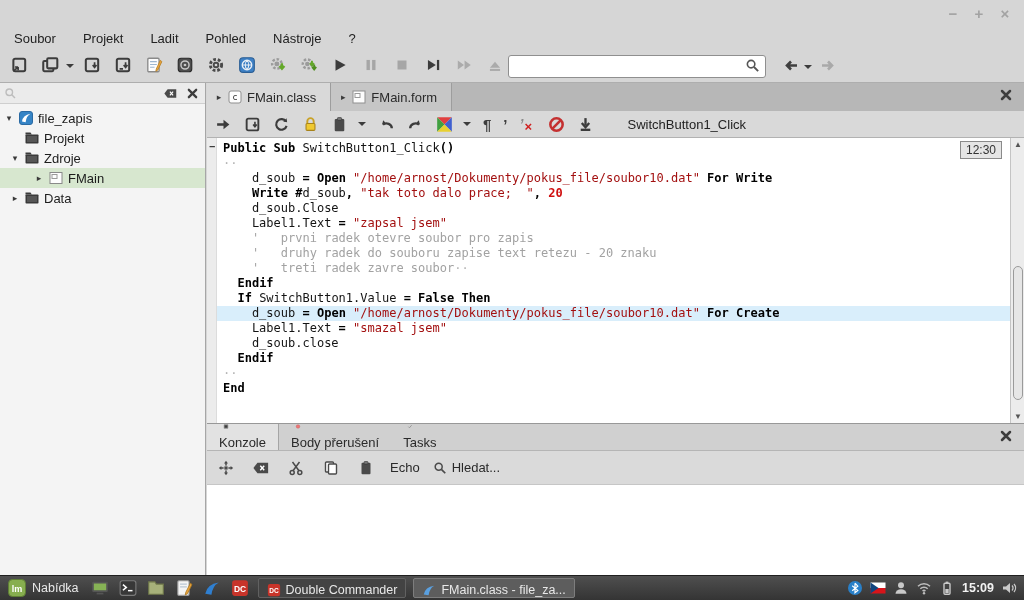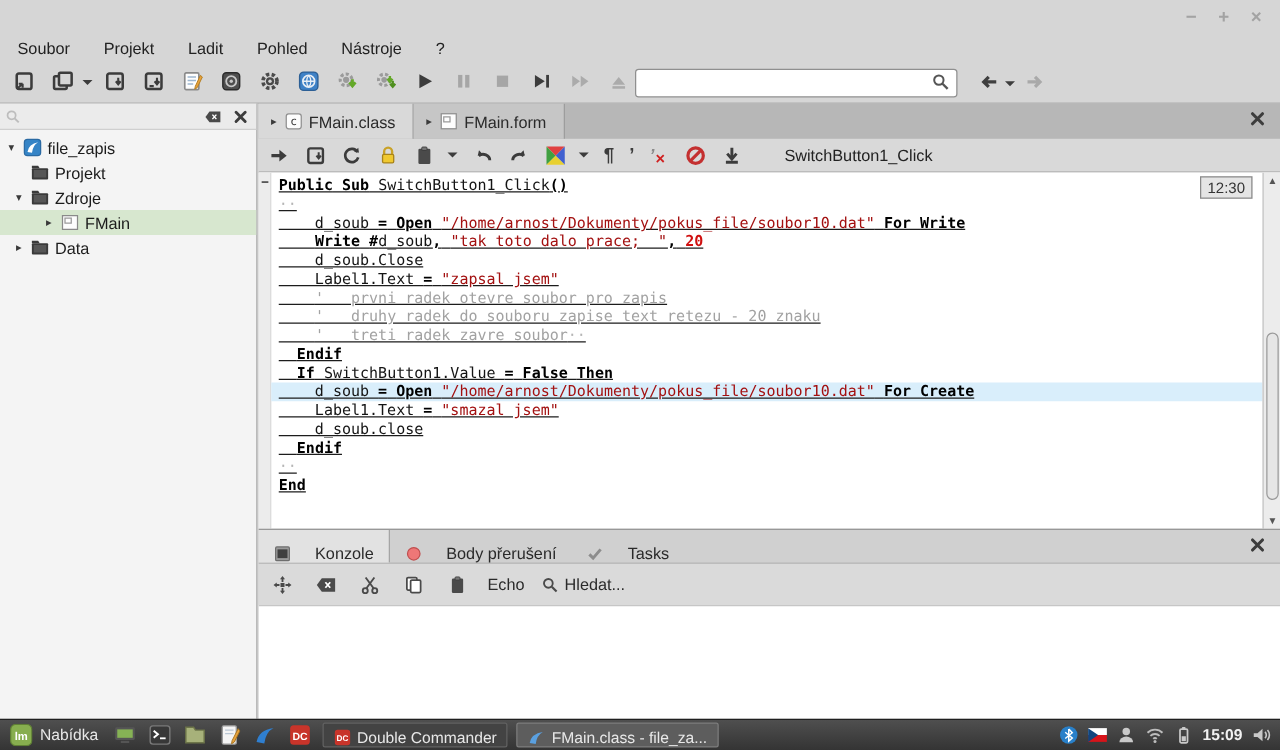--- a/index.html
+++ b/index.html
@@ -58,38 +58,38 @@
   .ebtn svg { width:17px; height:17px; }
   .glyph-btn { font-weight:bold; color:#3c3c3c; font-size:15px; }
   .q-ic { position:relative; font-weight:bold; color:#8a8a8a; font-size:14px; width:16px; }
   .q-ic b { color:#d02020; font-size:13px; position:relative; top:2px; left:1px; }
   .proc-name { margin-left:22px; color:#222; }
 
   
   .editor { height:285px; background:#fff; position:relative; overflow:hidden; }
   .gutter { position:absolute; left:0; top:0; bottom:0; width:10px; background:#ececec; border-right:1px solid #dcdcdc; }
   .fold { position:absolute; left:0px; top:3px; width:10px; text-align:center; font:bold 10px/12px "DejaVu Sans Mono", monospace; color:#333; }
-  .code { position:absolute; left:10px; right:14px; top:0; bottom:0; padding-top:3px; font:12px/15px "DejaVu Sans Mono", monospace;text-decoration:underline; }
+  .code { position:absolute; left:10px; right:14px; top:0; bottom:0; padding-top:3px; font:12px/15px "DejaVu Sans Mono", monospace; }
   .code-line { white-space:pre; height:15px; padding-left:6px; }
   .code-line.hl { background:#d9eefb; }
   .tk-kw { font-weight:bold; color:#000; }
   .tk-pl { color:#141414; }
   .tk-st { color:#a31010; }
   .tk-nu { color:#d01010; font-weight:bold; }
   .tk-cm { color:#a2a2a2; }
   .tk-ws { color:#b5b5b5; }
   .badge { position:absolute; top:3px; right:22px; background:#e5e5e5; border:1px solid #8a8a8a; padding:0 5px; font-size:12px; color:#333; line-height:16px; }
   .vscroll { position:absolute; right:0; top:0; bottom:0; width:14px; background:#ececec; border-left:1px solid #c4c4c4; }
   .sb-arrow { position:absolute; left:0; width:14px; height:13px; text-align:center; font-size:8px; color:#555; line-height:13px; }
   .sb-arrow.up { top:0; } .sb-arrow.down { bottom:0; }
   .sb-thumb { position:absolute; left:1.5px; width:10px; top:45%; height:47%; background:#e6e6e6; border:1px solid #9a9a9a; border-radius:5px; }
 
   
   .constabs { height:28px; background:#d0d0d0; border-top:1px solid #989898; border-bottom:1px solid #b5b5b5; display:flex; align-items:center; position:relative; }
-  .ctab { height:100%; display:flex; align-items:flex-end; gap:19px; padding:0 12px; color:#2a2a2a; }
+  .ctab { height:100%; display:flex; align-items:flex-start; gap:6px; padding:0 12px; color:#2a2a2a;flex-direction:column; }
   .ctab.active { background:#e2e2e2; border-right:1px solid #a5a5a5; }
   .ctab svg { width:14px; height:14px; }
   .contoolbar { height:33px; background:#dadada; display:flex; align-items:center; padding-left:8px; gap:13px; }
   .cbtn { width:22px; height:22px; display:flex; align-items:center; justify-content:center; }
   .cbtn svg { width:16px; height:16px; }
   .ctext { color:#2a2a2a; display:flex; align-items:center; gap:5px; }
   .ctext svg { width:14px; height:14px; }
   .console-body { flex:1; background:#fff; border-top:1px solid #c6c6c6; }
 
   

